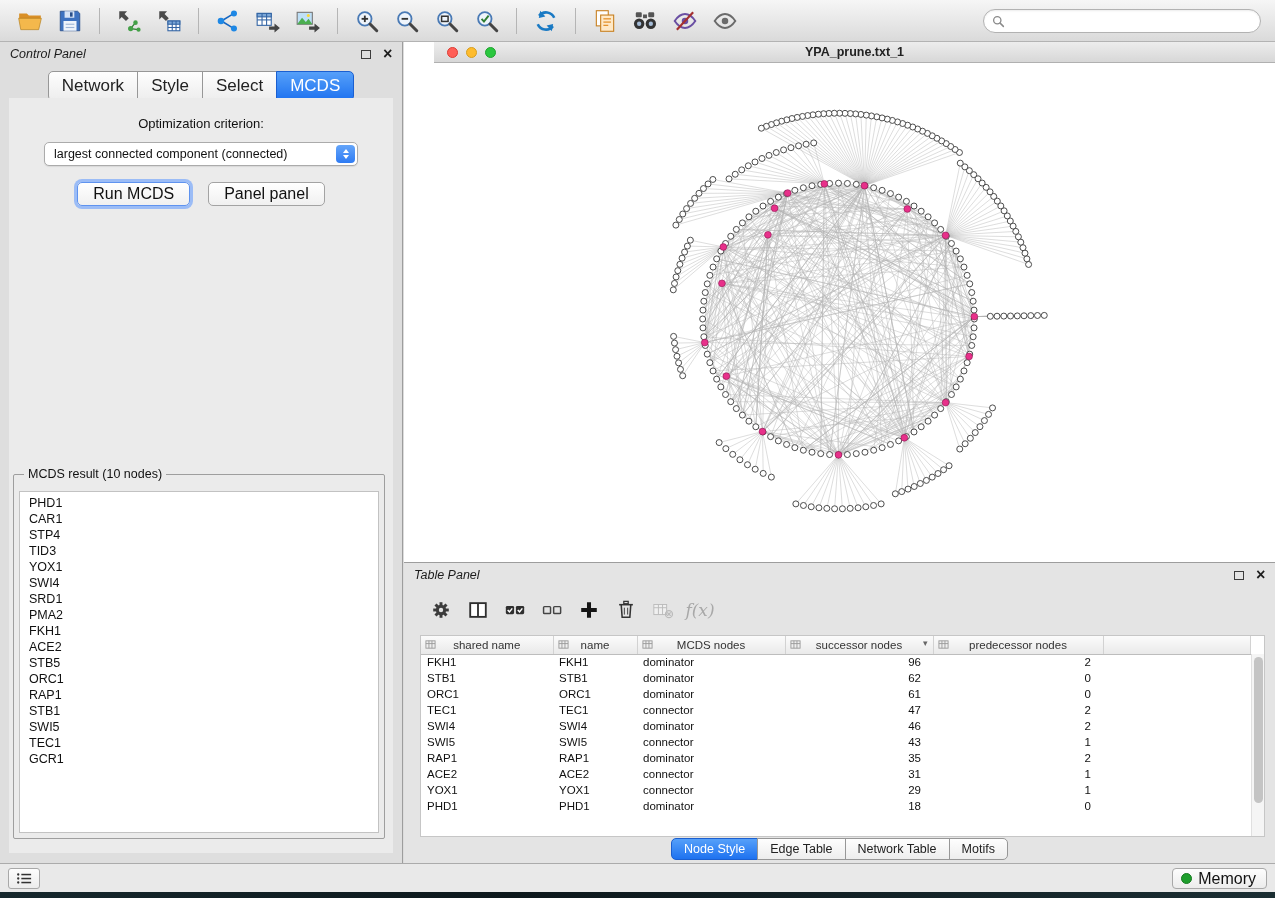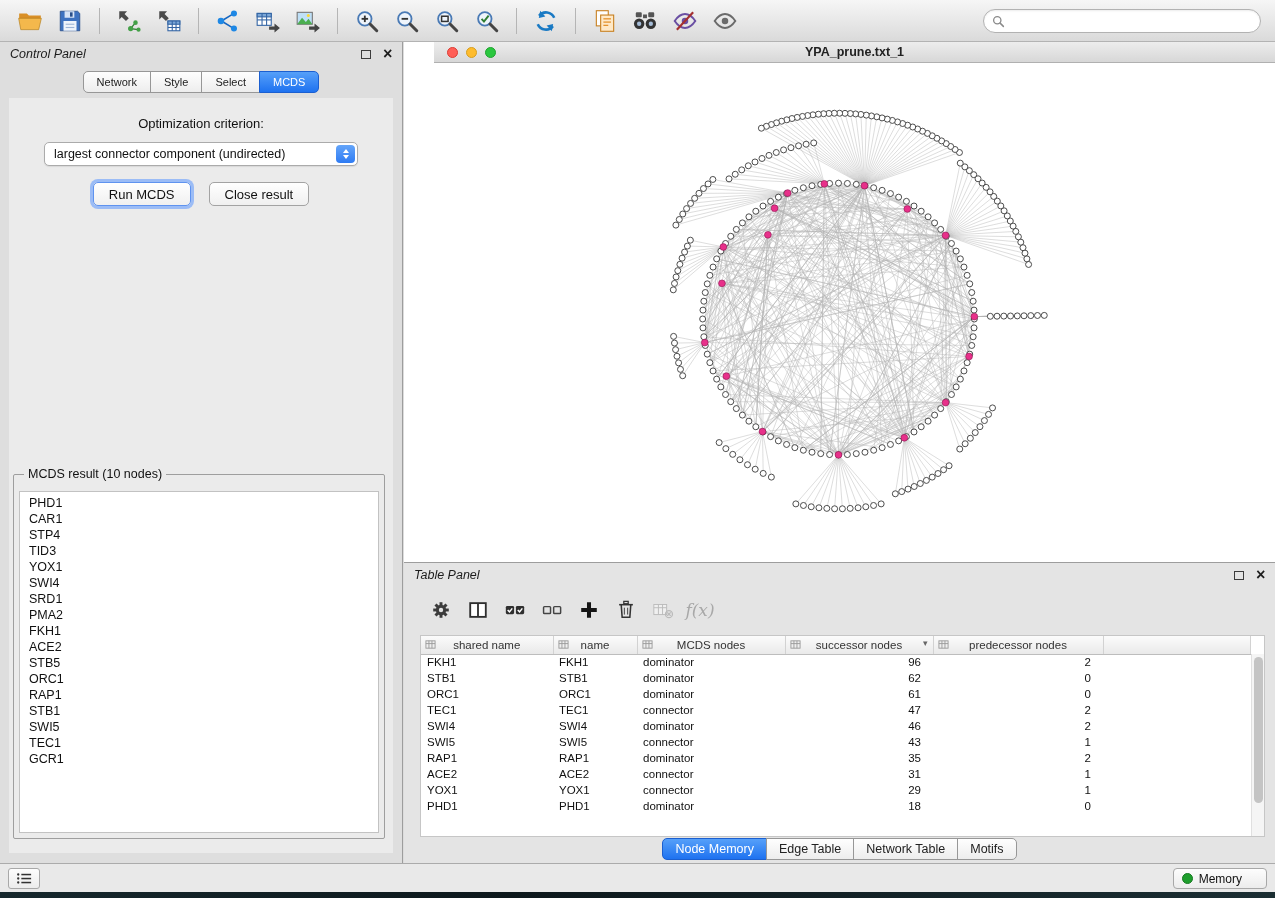--- a/index.html
+++ b/index.html
@@ -28,38 +28,38 @@
   
   .control-panel { position:absolute; left:0; top:0; width:403px; bottom:0;
     background:#dedede; border-right:1px solid #9d9d9d; }
   .panel-header { height:24px; display:flex; align-items:center; padding:0 10px;font-style:italic; }
   .panel-title { font-size:12.5px; color:#1c1c1c; }
   .panel-header .spacer { flex:1; }
   .float-ic { width:10px; height:9px; border:1.4px solid #3c3c3c; margin-right:12px; display:inline-block; }
   .close-ic { font-size:16px; font-weight:bold; color:#1c1c1c; line-height:10px; cursor:default; }
 
   .cp-tabs { display:flex; justify-content:center; margin-top:5px; }
-  .tab { padding:4px 13px; font-size:11px; border:1px solid #979797;
+  .tab { padding:4px 13px; font-size:17px; border:1px solid #979797;
     background:linear-gradient(#fefefe,#ededed); margin-left:-1px; cursor:default; color:#222; }
   .tab:first-child { border-top-left-radius:5px; border-bottom-left-radius:5px; margin-left:0; }
   .tab:last-child { border-top-right-radius:5px; border-bottom-right-radius:5px; }
   .tab.active { background:linear-gradient(#56a0f9,#1e72f0); color:#fff; border-color:#1b5fd0; }
 
   .cp-inner { position:absolute; top:56px; left:9px; right:9px; bottom:10px; background:#ebebeb; }
   .opt-label { text-align:center; font-size:13px; margin-top:18px; color:#111; }
   .dropdown { position:relative; width:314px; height:24px; margin:11px auto 0 auto;
     background:#fff; border:1px solid #ababab; border-radius:5px; box-shadow:0 1px 1px rgba(0,0,0,.08); }
   .dropdown .dd-value { position:absolute; left:9px; top:4px; font-size:12.5px; color:#111; }
   .dd-stepper { position:absolute; right:2px; top:2px; bottom:2px; width:19px; border-radius:4px;
     background:linear-gradient(#64a5fa,#2e7bf3); display:flex; flex-direction:column; align-items:center; justify-content:center; gap:2px; }
   .dd-up { width:0; height:0; border-left:3.5px solid transparent; border-right:3.5px solid transparent; border-bottom:4.5px solid #fff; }
   .dd-down { width:0; height:0; border-left:3.5px solid transparent; border-right:3.5px solid transparent; border-top:4.5px solid #fff; }
 
   .cp-buttons { display:flex; justify-content:center; gap:18px; margin-top:16px; }
-  .btn { height:24px; padding:0 15px; font-size:13px; font-family:"Liberation Sans",sans-serif;
+  .btn { height:24px; padding:0 15px; font-size:16px; font-family:"Liberation Sans",sans-serif;
     background:linear-gradient(#ffffff,#f0f0f0); border:1px solid #a3a3a3; border-radius:5px; color:#111; cursor:default; }
   .btn.focused { box-shadow:0 0 0 3px rgba(90,150,255,.55); border-color:#5f93ef; }
 
   .result-box { position:absolute; top:369px; left:4px; right:8px; bottom:14px;
     border:1px solid #9e9e9e; border-radius:2px; padding:4px; }
   .result-box legend { font-size:12.5px; padding:0 4px; margin-left:6px; color:#111; }
   .result-list { position:absolute; top:10px; left:5px; right:5px; bottom:5px;
     background:#fff; border:1px solid #c2c2c2; overflow:hidden; padding:3px 0 0 0; }
   .result-item { font-size:12.5px; line-height:16px; padding-left:9px; color:#111; }
 
@@ -103,23 +103,23 @@
 
   .tp-tabs { position:absolute; bottom:3px; left:0; right:0; display:flex; justify-content:center; }
   .tp-tabs .tab { padding:3px 12px; font-size:12.5px; }
 
   
   .statusbar { position:absolute; bottom:6px; left:0; right:0; height:29px;
     background:#e9e9e9; border-top:1px solid #ababab; }
   .list-btn { position:absolute; left:8px; top:4px; width:32px; height:21px;
     background:linear-gradient(#fdfdfd,#ececec); border:1px solid #a8a8a8; border-radius:3px;
     display:flex; align-items:center; justify-content:center; }
-  .memory-btn { position:absolute; right:8px; top:4px; height:21px; padding:0 24px 0 8px;
+  .memory-btn { position:absolute; right:8px; top:4px; height:21px; padding:0 10px 0 8px;
     background:linear-gradient(#fdfdfd,#ececec); border:1px solid #a8a8a8; border-radius:4px;
-    display:flex; align-items:center; gap:6px; font-size:12px; color:#111; }
+    display:flex; align-items:center; gap:6px; font-size:16px; color:#111; }
   .green-dot { width:11px; height:11px; border-radius:50%; background:#1e9e2d; border:1px solid #157a20; }
   .desktop-strip { position:absolute; bottom:0; left:0; right:0; height:6px;
     background:linear-gradient(90deg,#16282d,#0d181c 40%,#1b2e33); }
 </style>
 </head>
 <body>
 
 <div class="app">
 
   <div class="toolbar">
@@ -323,29 +323,29 @@
       </div>
       <div class="cp-tabs">
           <div class="tab">Network</div>
           <div class="tab">Style</div>
           <div class="tab">Select</div>
           <div class="tab active">MCDS</div>
         </div>
       <div class="cp-inner">
         <div class="opt-label">Optimization criterion:</div>
         <div class="dropdown">
-          <span class="dd-value">largest connector component (undirected)</span>
+          <span class="dd-value">largest connected component (connected)</span>
           <span class="dd-stepper">
             <span class="dd-up"></span>
               <span class="dd-down"></span>
           </span>
         </div>
         <div class="cp-buttons">
           <button class="btn focused">Run MCDS</button>
-          <button class="btn">Close result</button>
+          <button class="btn">Panel panel</button>
         </div>
         <fieldset class="result-box">
           <legend>MCDS result (10 nodes)</legend>
           <div class="result-list">
               <div class="result-item">PHD1</div>
               <div class="result-item">CAR1</div>
               <div class="result-item">STP4</div>
               <div class="result-item">TID3</div>
               <div class="result-item">YOX1</div>
               <div class="result-item">SWI4</div>
@@ -1384,21 +1384,21 @@
                   <td class="num">0</td>
                   <td></td>
                 </tr>
               </tbody>
           </table>
           <div class="vscroll">
             <div class="vthumb"></div>
           </div>
         </div>
         <div class="tp-tabs">
-            <div class="tab active">Node Memory</div>
+            <div class="tab active">Node Style</div>
             <div class="tab">Edge Table</div>
             <div class="tab">Network Table</div>
             <div class="tab">Motifs</div>
           </div>
       </div>
     </div>
   </div>
 
   <div class="statusbar">
     <div class="list-btn">

